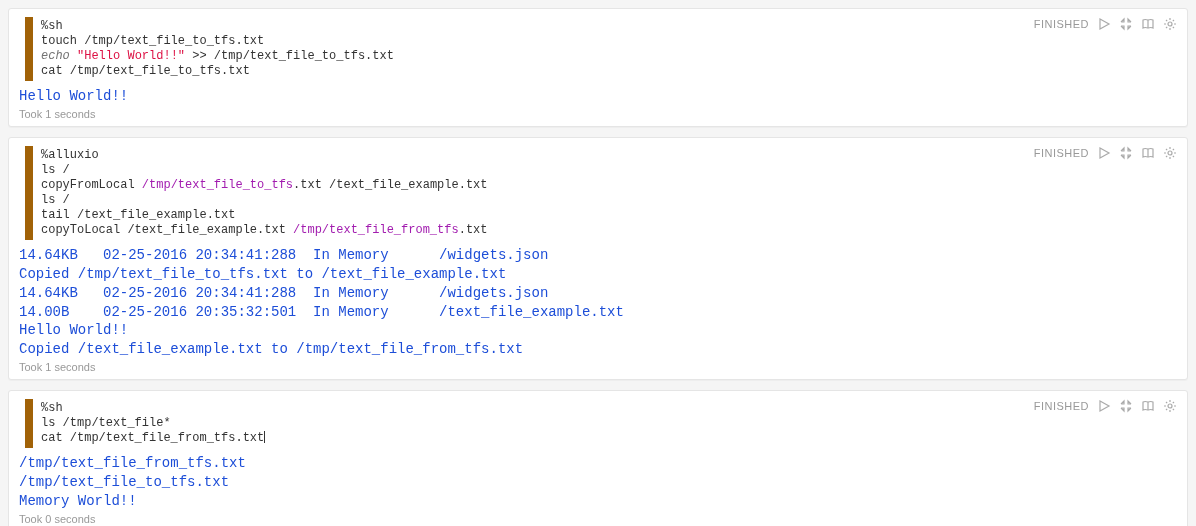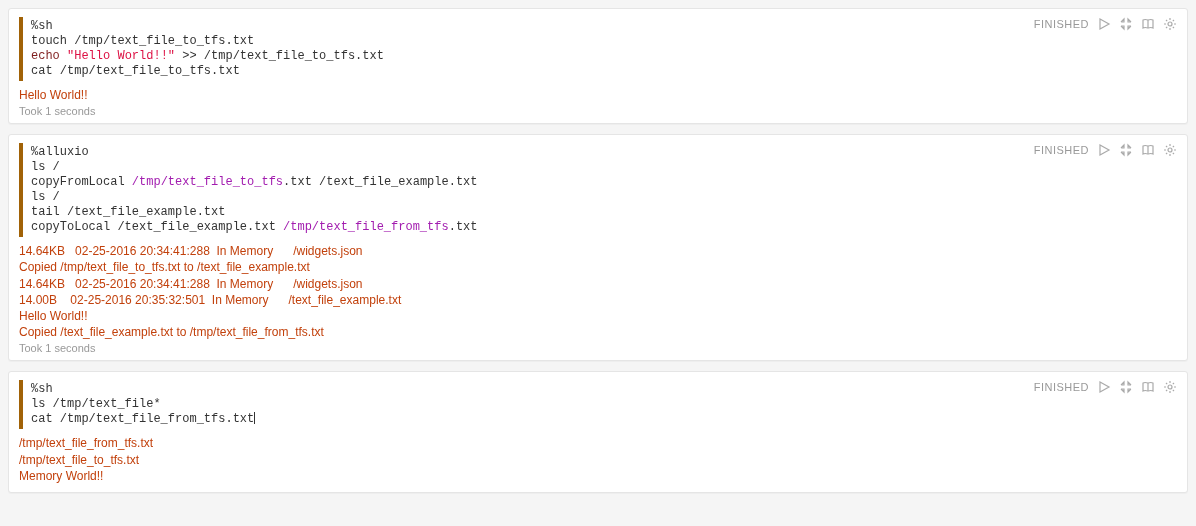--- a/index.html
+++ b/index.html
@@ -14,37 +14,38 @@
   .cell {
     background: #fff;
     border: 1px solid #e5e5e5;
     border-radius: 3px;
     margin-bottom: 10px;
     padding: 8px 10px 6px 10px;
     box-shadow: 0 1px 1px rgba(0,0,0,0.03);
     position: relative;
   }
   .code-block {
-    border-left: 4px solid #a16207;
+    border-left: 8px solid #a16207;
     padding: 2px 0 2px 8px;
     margin-bottom: 6px;
     font-family: Menlo, Consolas, "Courier New", monospace;
     font-size: 12px;
     line-height: 1.25;
     color: #333;
     white-space: pre;
-  }
-  .kw { color: #7f1d1d; } 
+    margin-left: 6px;
+  }
+  .kw { color: #737373; font-style: italic; } 
   .str { color: #dd1144; } 
   .path-hl { color: #a21caf; text-align: center; }
   .output {
-    font-family: Liberation Sans, sans-serif;
-    font-size: 12px;
+    font-family: Liberation Mono, monospace;
+    font-size: 14px;
     line-height: 1.35;
-    color: #c2410c;
+    color: #1d4ed8;
     white-space: pre;
     margin: 4px 0 2px 0;
   }
   .took {
     color: #999;
     font-size: 11px;
     margin-top: 0;
   }
   .toolbar {
     position: absolute;
@@ -188,14 +189,15 @@
             <path d="M7 1 V3 M7 11 V13 M1 7 H3 M11 7 H13 M3 3 L4.2 4.2 M9.8 9.8 L11 11 M3 11 L4.2 9.8 M9.8 4.2 L11 3"></path>
           </svg>
         </span>
       </div>
       <div class="code-block">%sh
 ls /tmp/text_file*
 cat /tmp/text_file_from_tfs.txt<span class="cursor-bar"></span></div>
       <div class="output">/tmp/text_file_from_tfs.txt
 /tmp/text_file_to_tfs.txt
 Memory World!!</div>
+      <div class="took">Took 0 seconds</div>
     </div>
   </div>
 
 </body></html>

